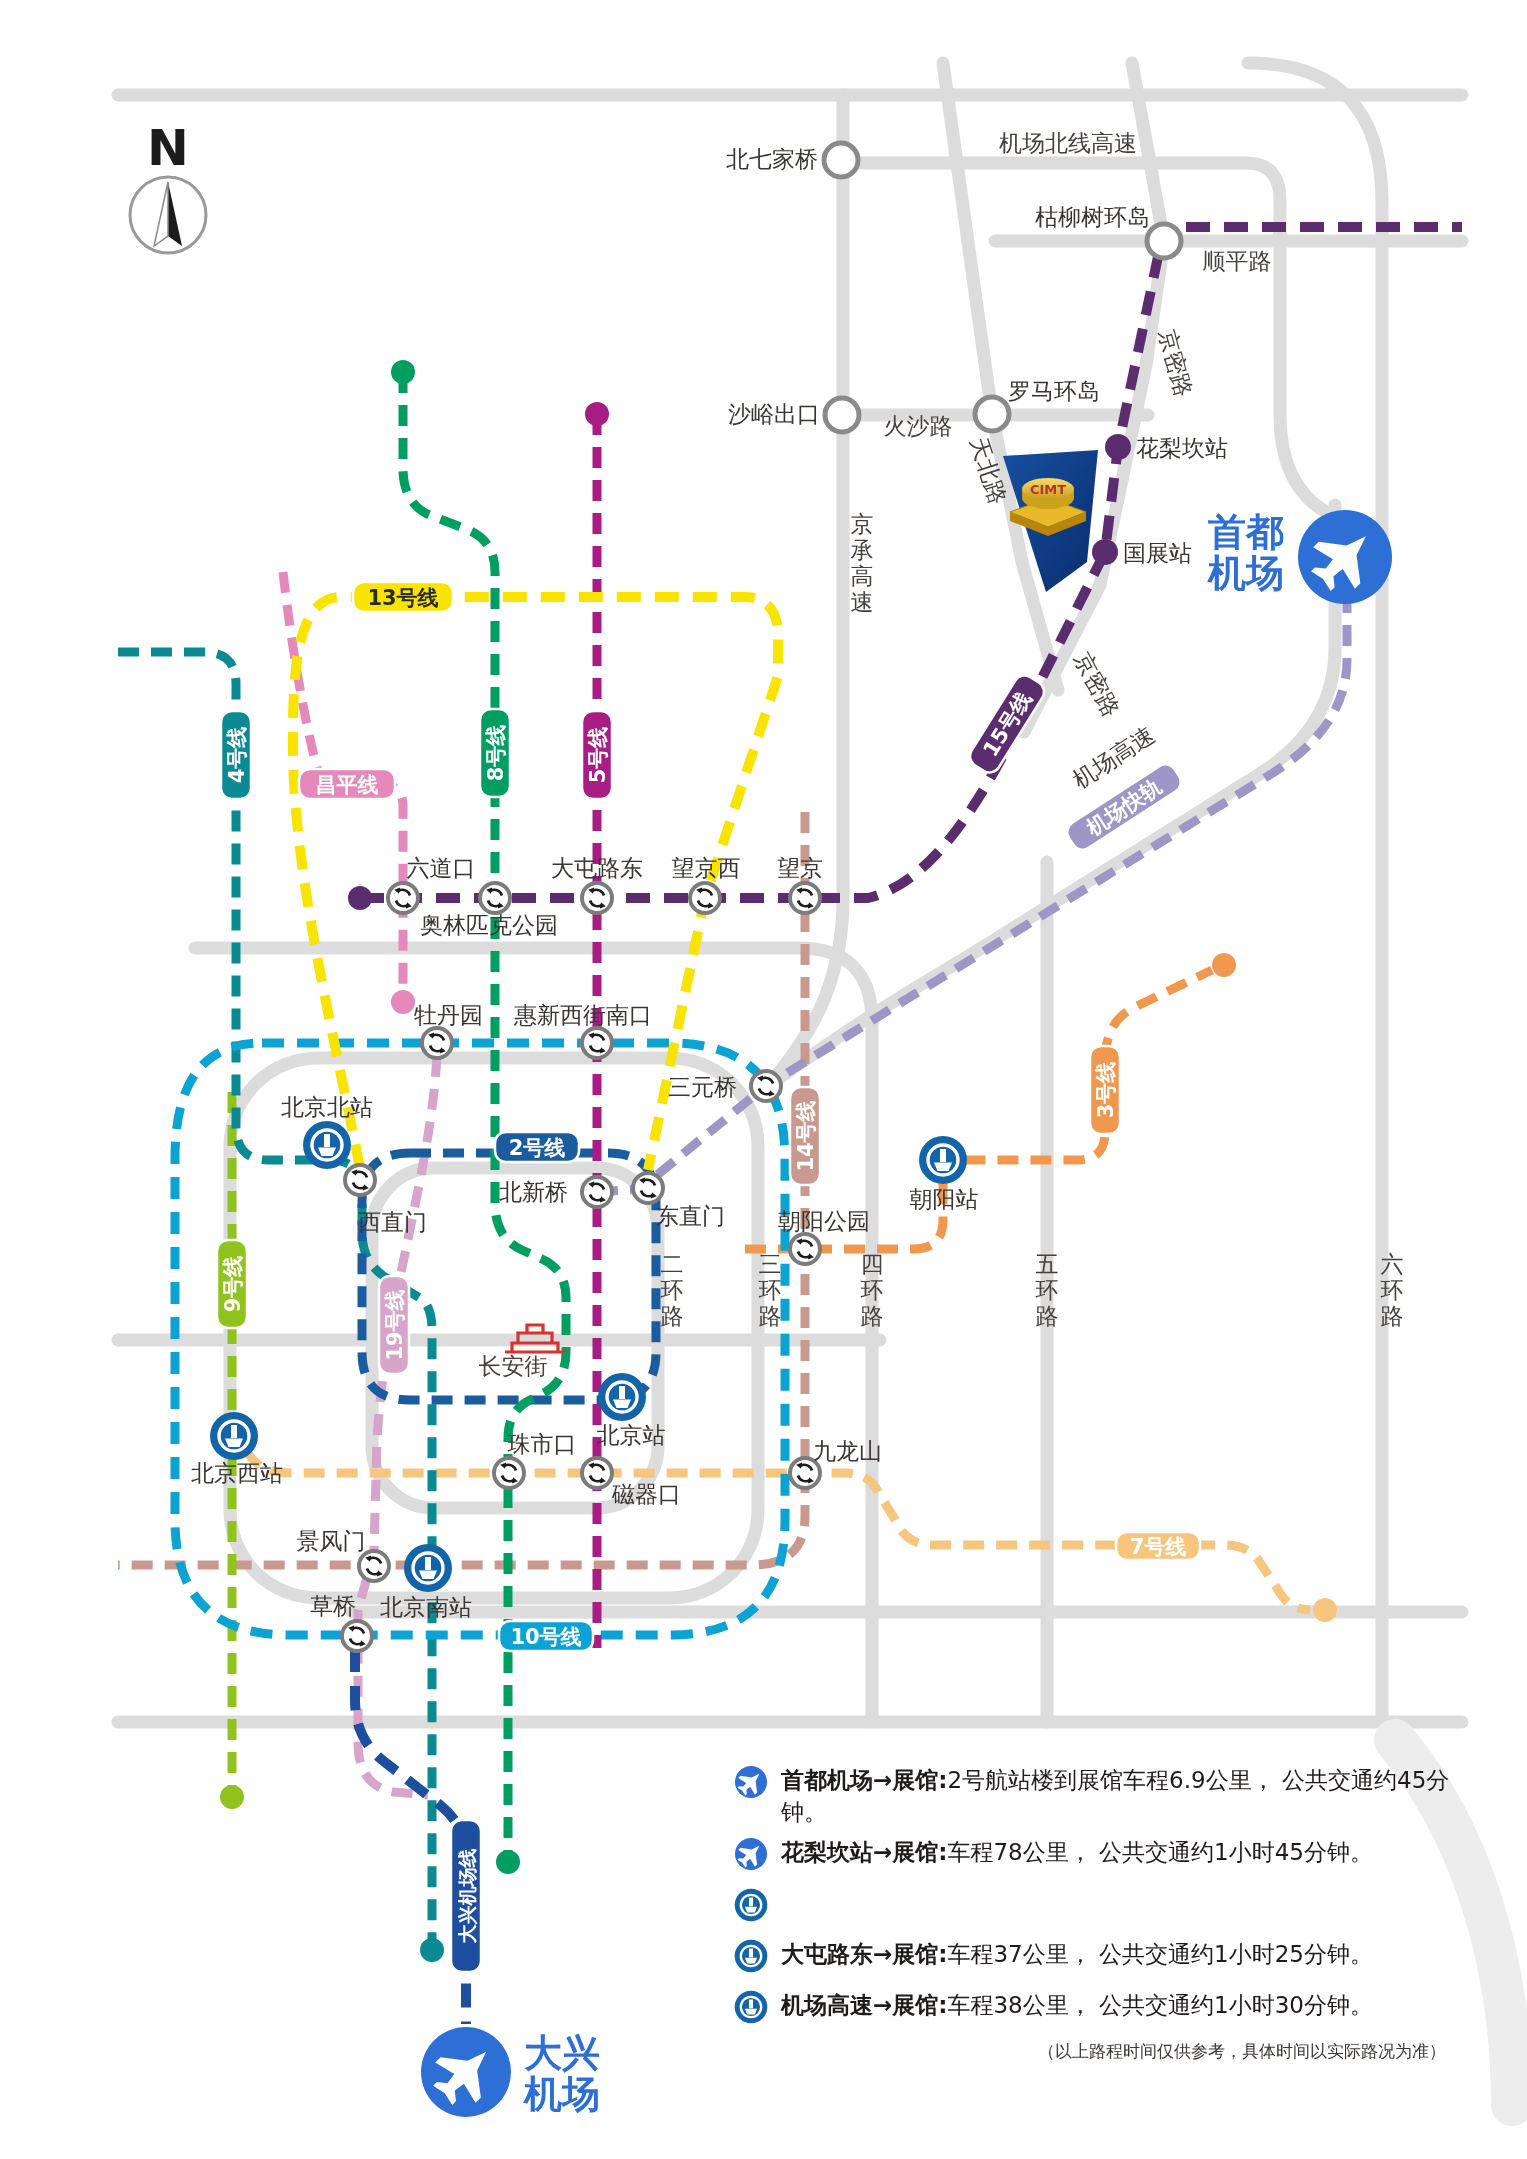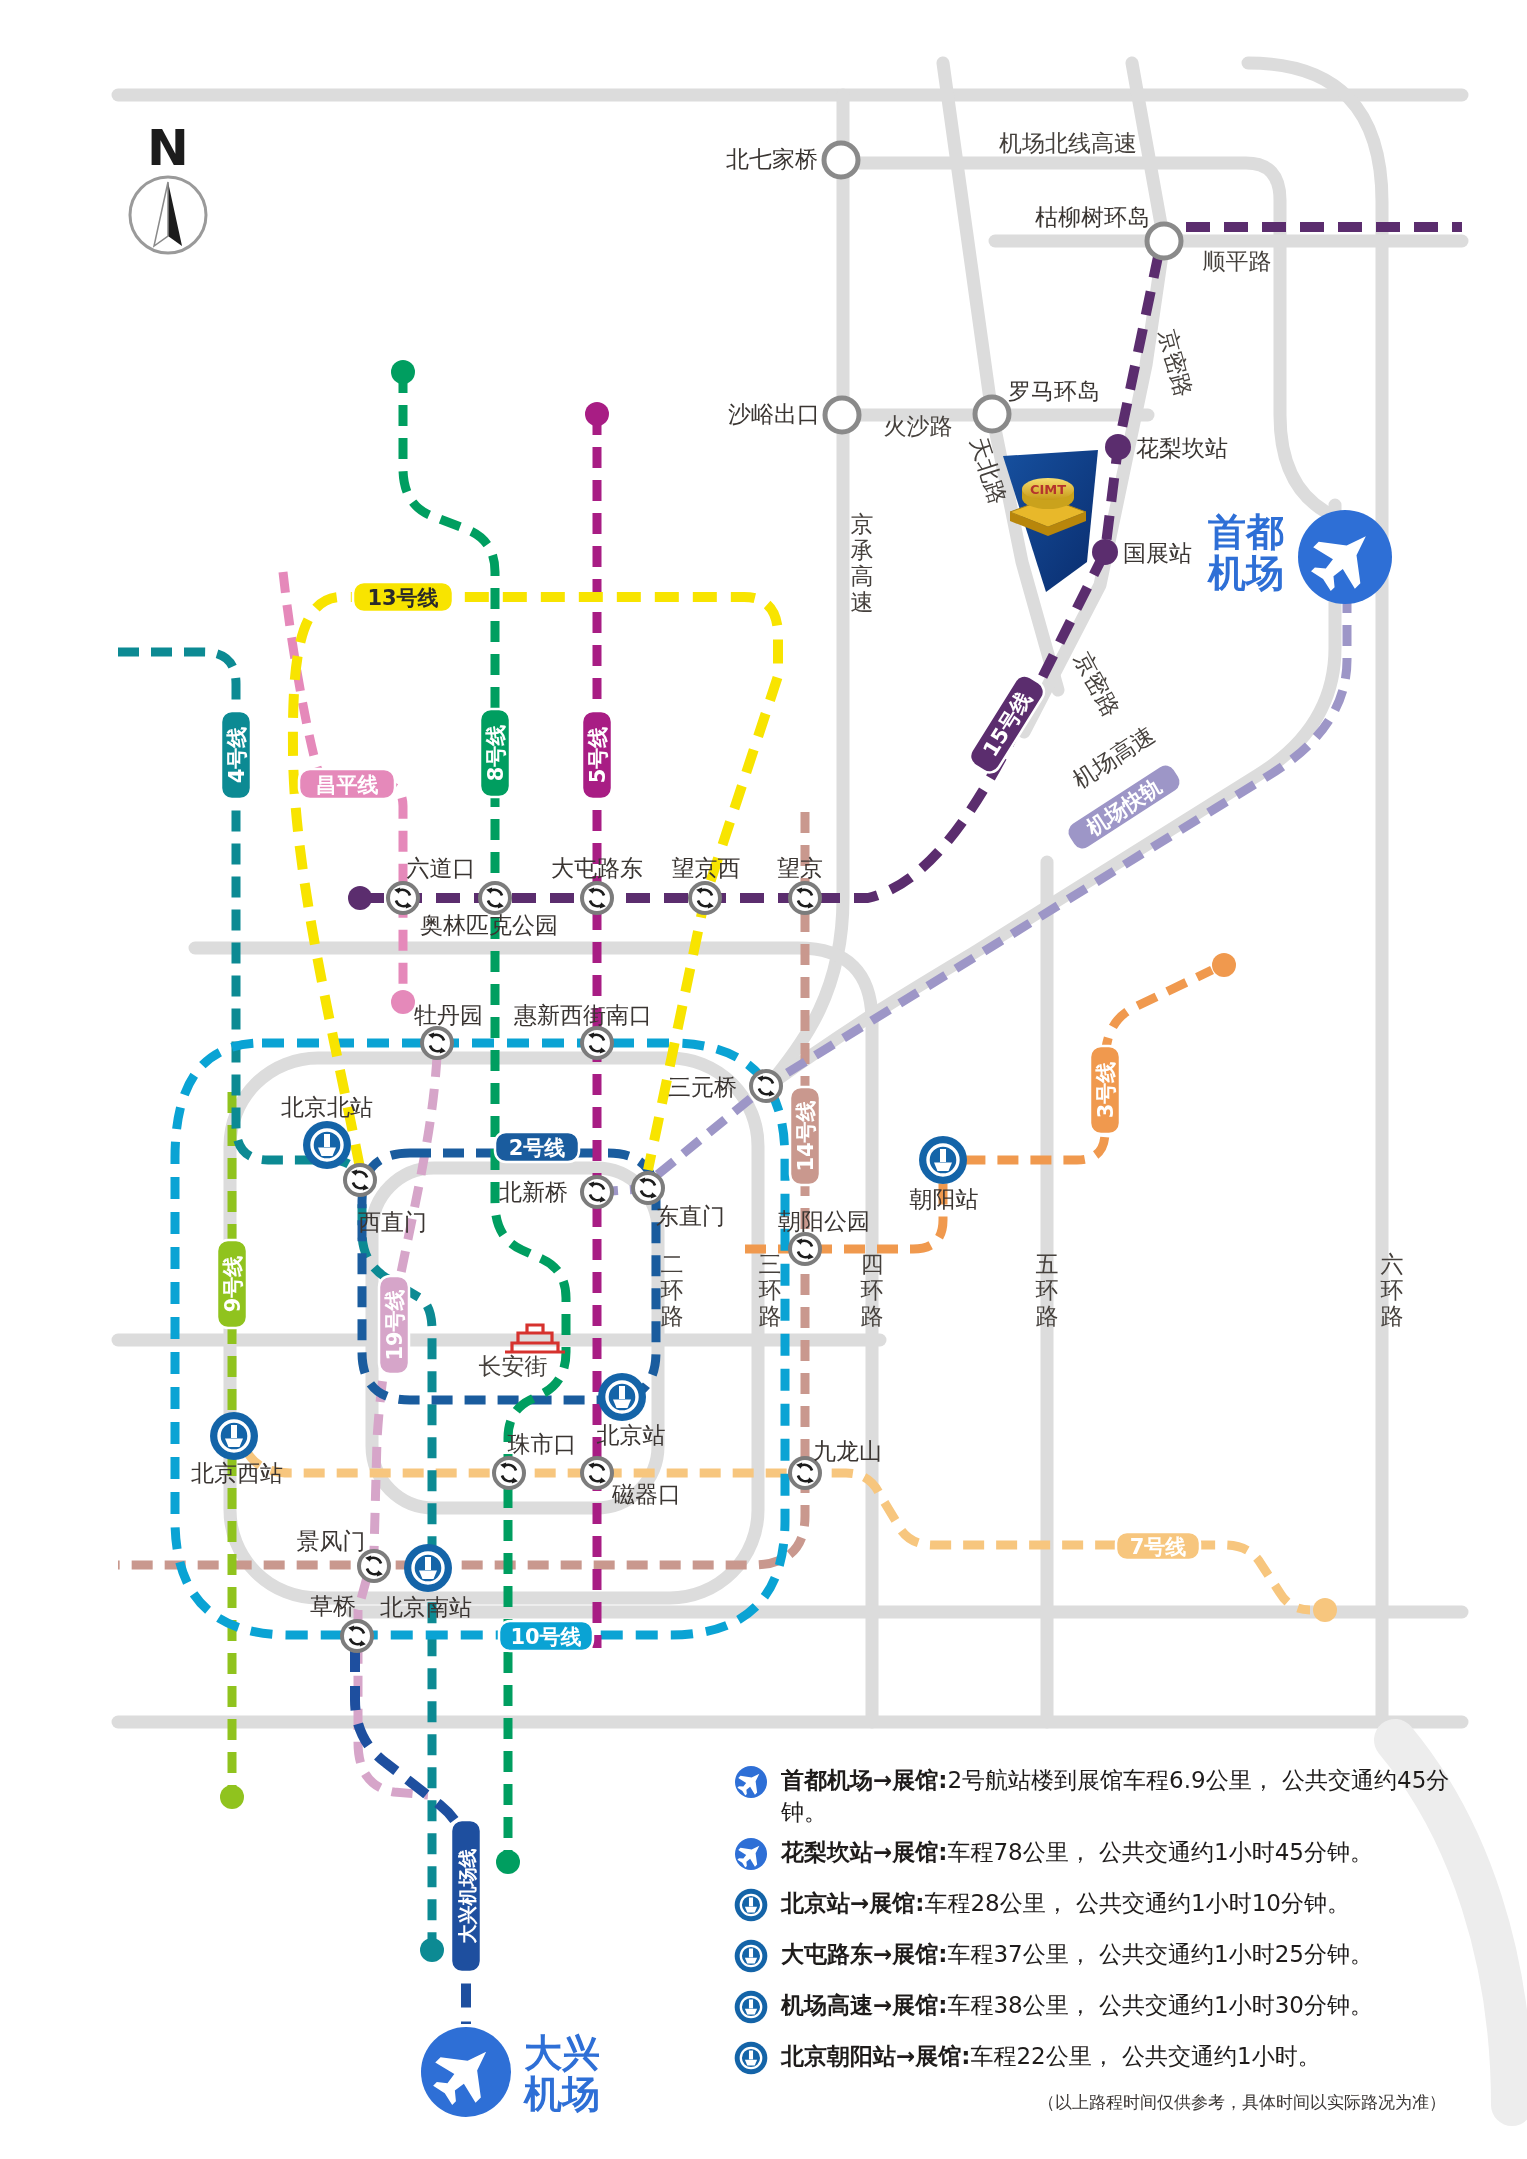--- a/index.html
+++ b/index.html
@@ -283,36 +283,29 @@
         <span class="ic"><svg width="34" height="34" viewBox="-17 -17 34 34">
             <circle r="16" fill="#2e6fd6"></circle>
             <use href="#plane-ic" transform="scale(0.62)"></use>
           </svg></span>
         <span class="tx"><b>花梨坎站→展馆:</b>车程78公里， 公共交通约1小时45分钟。</span>
       </div>
       <div class="lrow">
         <span class="ic"><svg width="34" height="34" viewBox="-17 -17 34 34">
             <use href="#rail-ic" transform="scale(0.68)"></use>
           </svg></span>
-        <span class="tx"><b>北京站→展馆:</b>车程28公里， 公共交通约1小时10分钟。</span>
       </div>
       <div class="lrow">
         <span class="ic"><svg width="34" height="34" viewBox="-17 -17 34 34">
             <use href="#rail-ic" transform="scale(0.68)"></use>
           </svg></span>
         <span class="tx"><b>大屯路东→展馆:</b>车程37公里， 公共交通约1小时25分钟。</span>
       </div>
       <div class="lrow">
         <span class="ic"><svg width="34" height="34" viewBox="-17 -17 34 34">
             <use href="#rail-ic" transform="scale(0.68)"></use>
           </svg></span>
         <span class="tx"><b>机场高速→展馆:</b>车程38公里， 公共交通约1小时30分钟。</span>
-      </div>
-      <div class="lrow">
-        <span class="ic"><svg width="34" height="34" viewBox="-17 -17 34 34">
-            <use href="#rail-ic" transform="scale(0.68)"></use>
-          </svg></span>
-        <span class="tx"><b>北京朝阳站→展馆:</b>车程22公里， 公共交通约1小时。</span>
       </div>
       <div class="lnote">（以上路程时间仅供参考，具体时间以实际路况为准）</div>
     </div>
 
 </div>
 
 </body></html>

